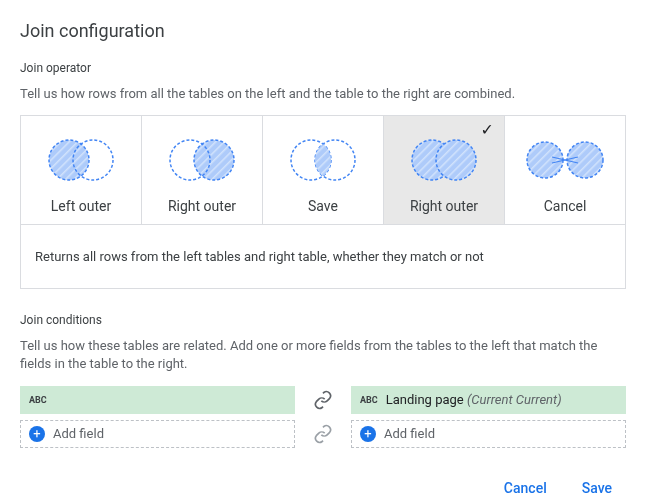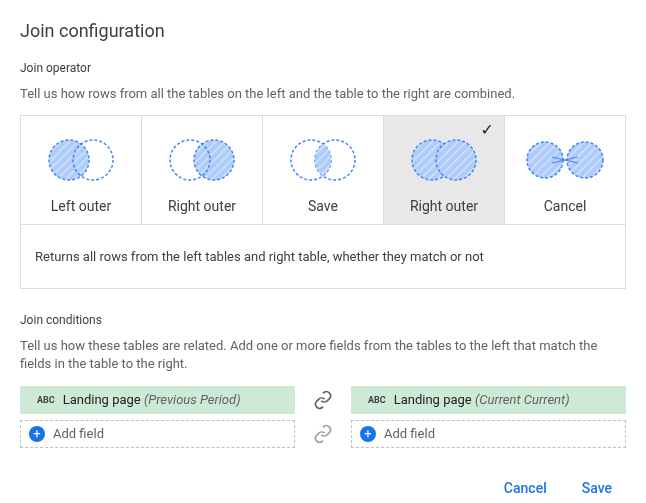--- a/index.html
+++ b/index.html
@@ -103,21 +103,20 @@
     justify-content: center;
     align-items: center;
     color: #5f6368;
   }
   .abc-badge {
     font-size: 9px;
     font-weight: 700;
     letter-spacing: 0;
     color: #3c4043;
     text-transform: uppercase;
-    margin-left: 8px;
   }
   .plus-badge {
     width: 16px;
     height: 16px;
     border-radius: 50%;
     background: #1a73e8;
     color: #fff;
     display: flex;
     align-items: center;
     justify-content: center;
@@ -227,24 +226,20 @@
   </div>
   <div class="op-desc-row">Returns all rows from the left tables and right table, whether they match or not</div>
 </div>
 
 <div class="section-title">Join conditions</div>
 <div class="section-desc">Tell us how these tables are related. Add one or more fields from the tables to the left that match the fields in the table to the right.</div>
 
 <div class="conditions-row">
   <div class="cond-pill filled">
     <span class="abc-badge">ABC</span>
-    <span>
-      <span>Landing page</span>
-      <span class="suffix-italic">(Previous Period)</span>
-    </span>
   </div>
   <div class="cond-link">
     <svg width="20" height="20" viewBox="0 0 24 24" fill="none" stroke="#5f6368" stroke-width="2">
       <path d="M10 13a5 5 0 0 0 7 0l3-3a5 5 0 0 0-7-7l-1 1"></path>
       <path d="M14 11a5 5 0 0 0-7 0l-3 3a5 5 0 0 0 7 7l1-1"></path>
     </svg>
   </div>
   <div class="cond-pill filled">
     <span class="abc-badge">ABC</span>
     <span>

